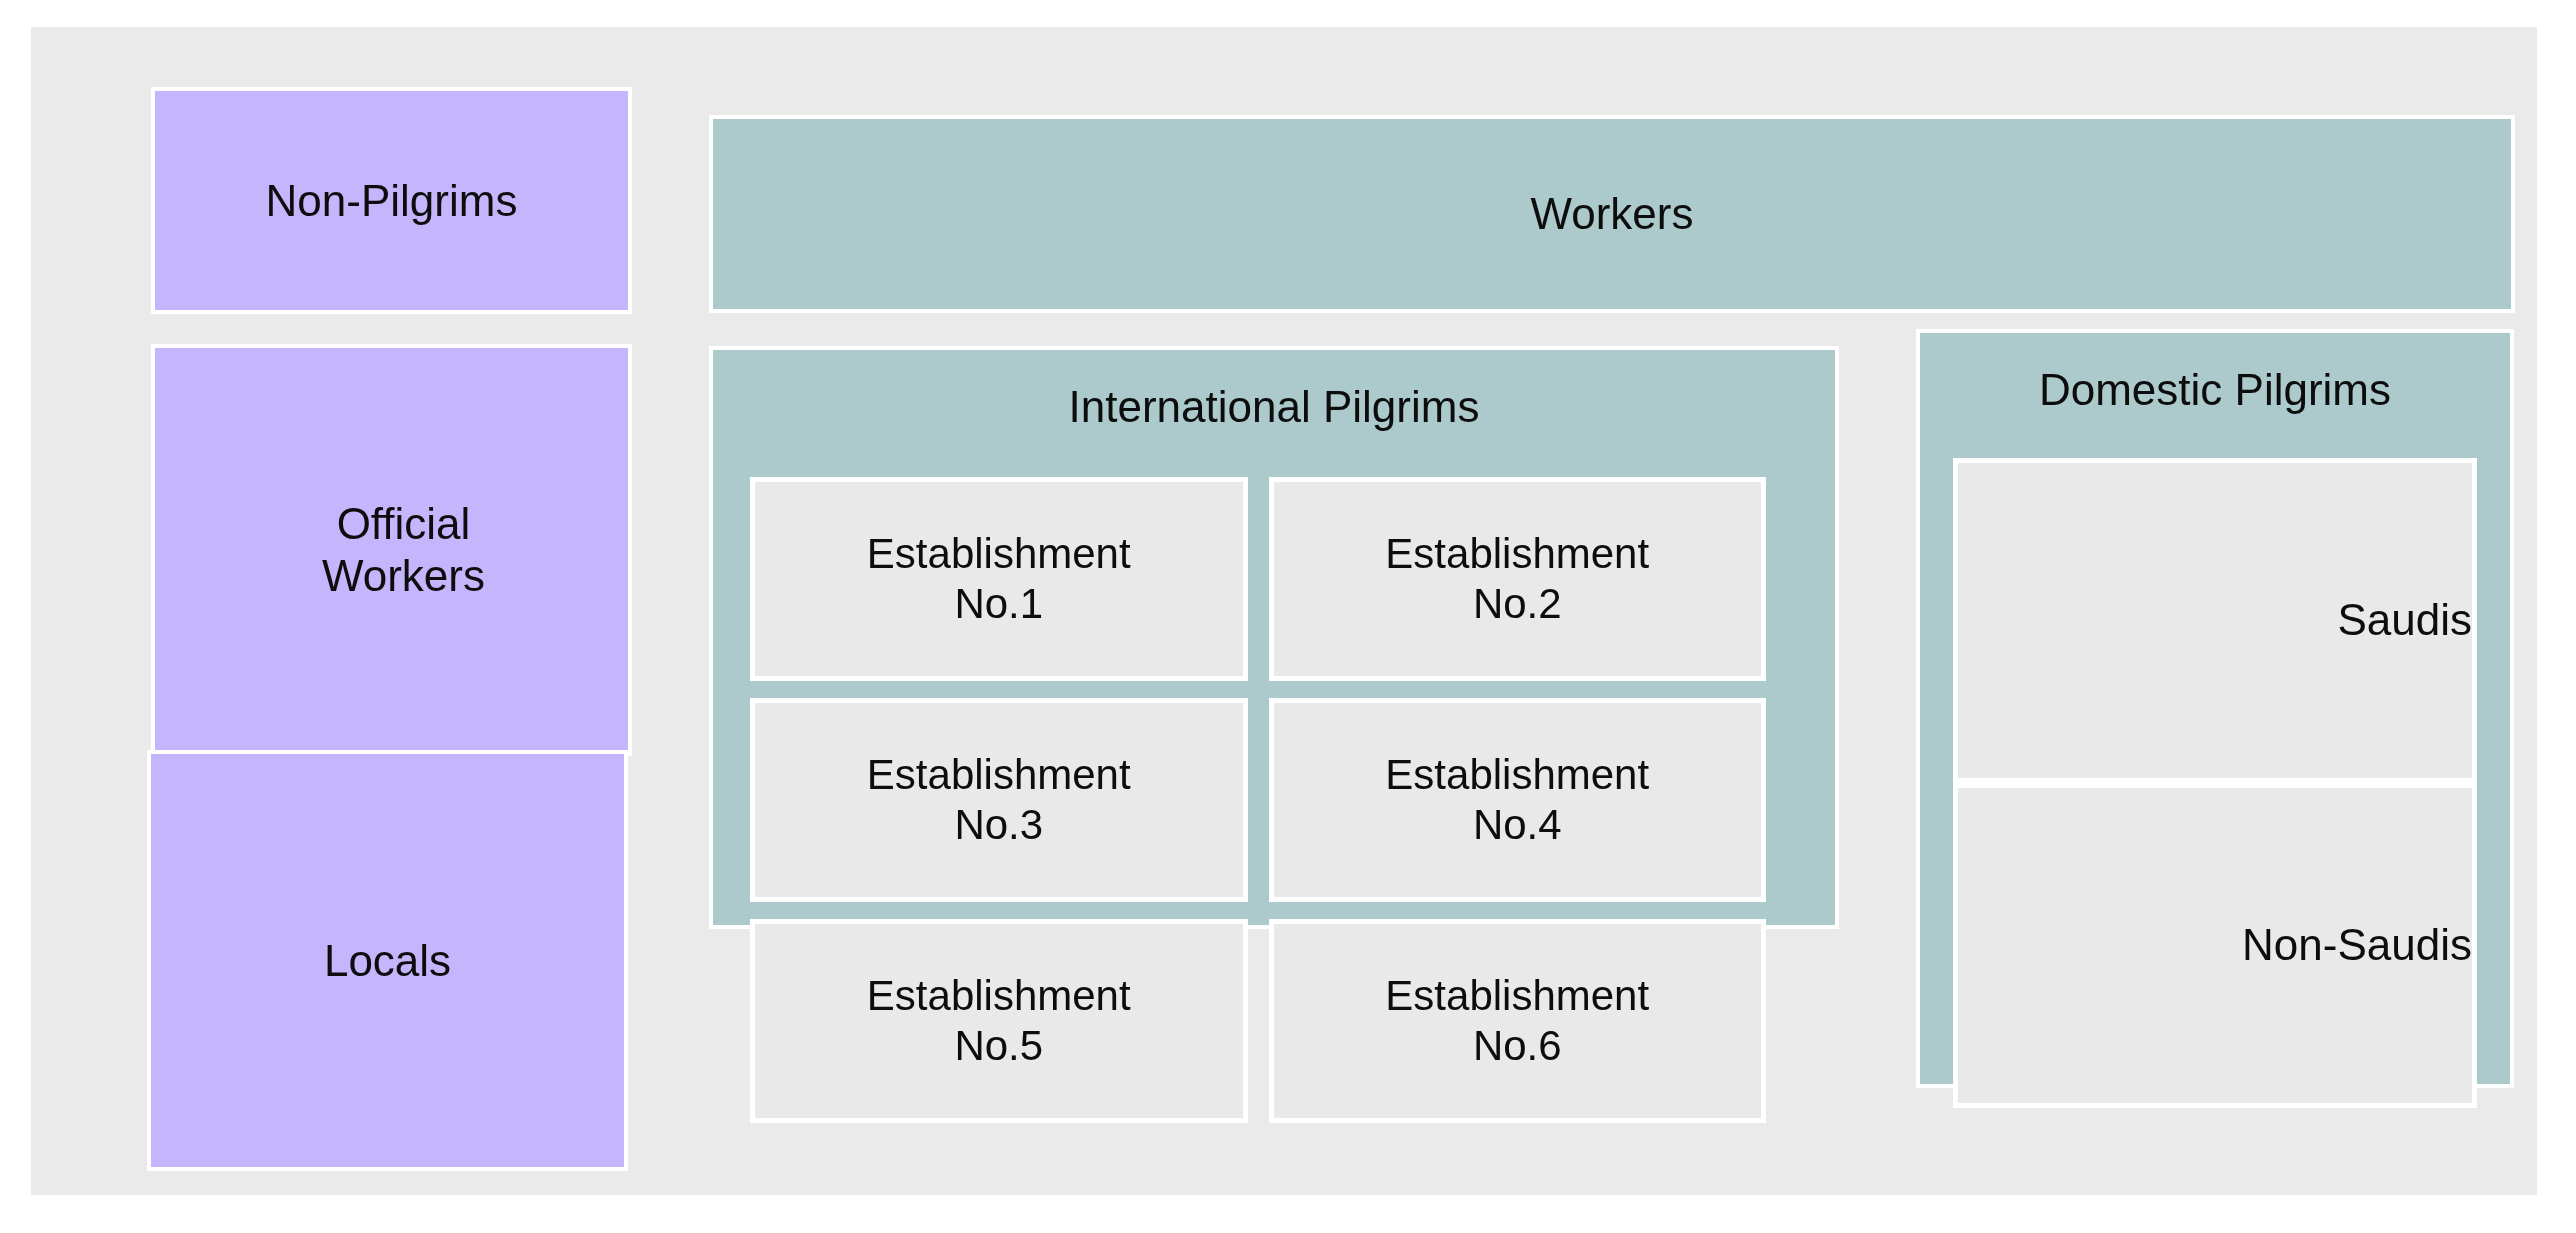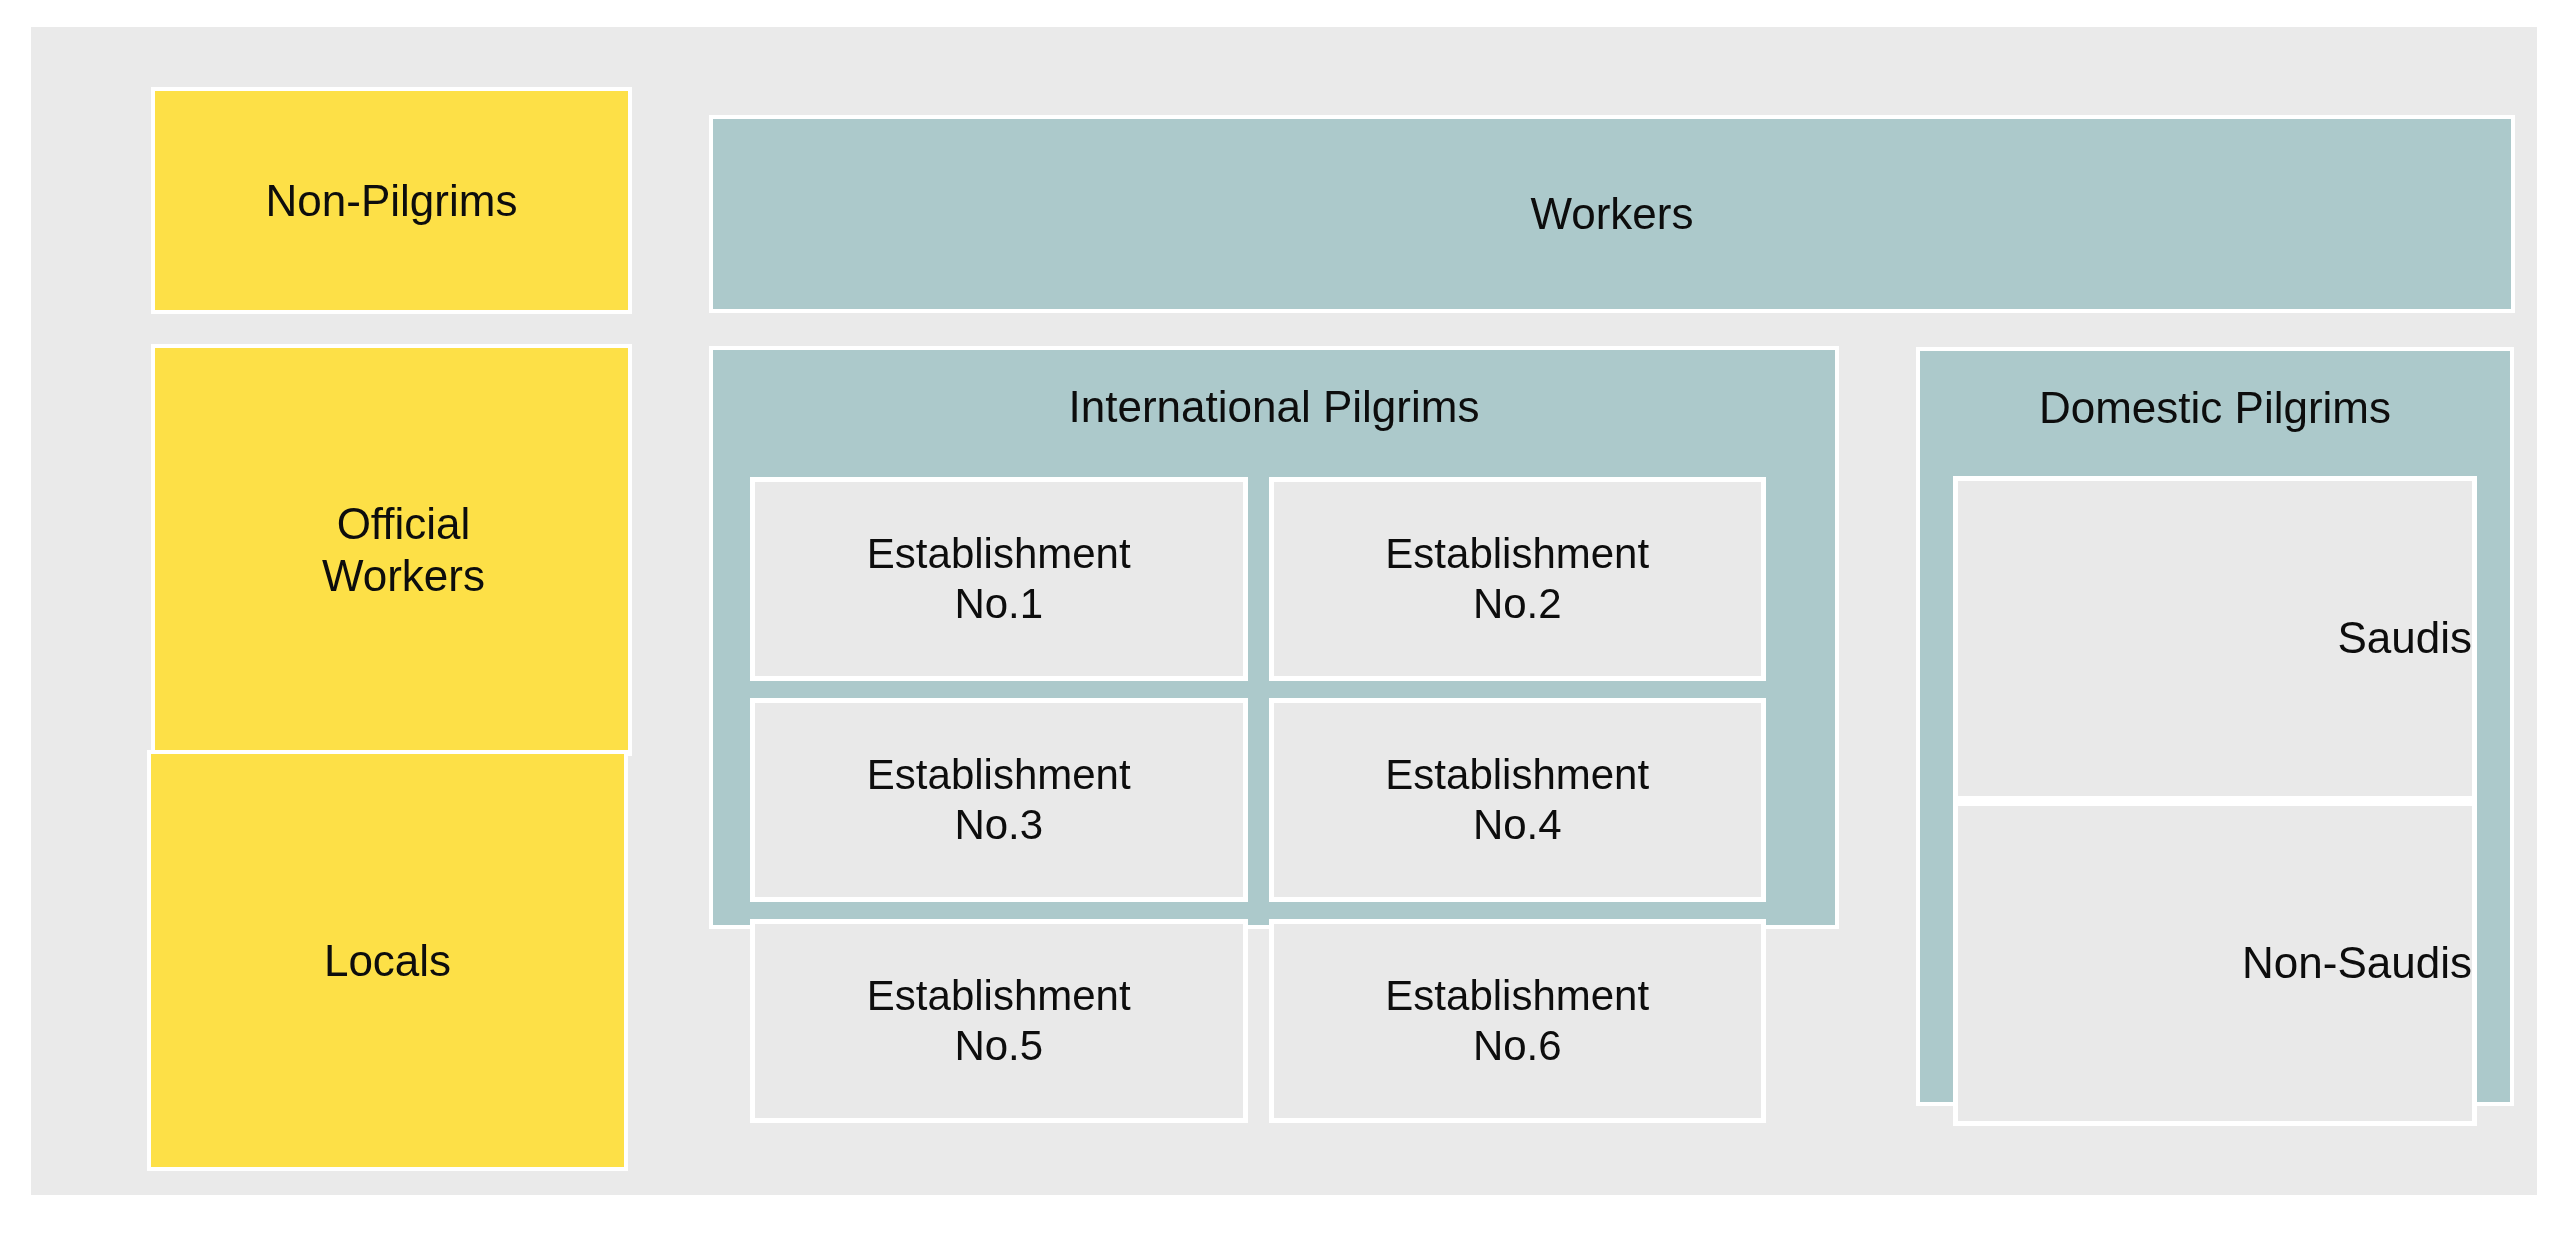--- a/index.html
+++ b/index.html
@@ -39,21 +39,21 @@
     display: flex;
     align-items: center;
     justify-content: center;
     text-align: center;
     color: #0d0d0d;
     line-height: 1.18;
   }
 
   
   .blue-box {
-    background: #fde047;
+    background: #c4b5fd;
     border: 4.8px solid #ffffff;
     font-size: 44px;
   }
 
   #box-non-pilgrims {
     left: 120px;
     top: 60px;
     width: 481px;
     height: 227px;
   }
@@ -91,21 +91,21 @@
   }
 
   #panel-international {
     left: 678px;
     top: 319px;
     width: 1130px;
     height: 583px;
   }
   #panel-domestic {
     left: 1885px;
-    top: 320px;
+    top: 302px;
     width: 598px;
     height: 759px;
   }
 
   .panel-title {
     position: absolute;
     left: 0;
     width: 100%;
     text-align: center;
     font-size: 44px;

